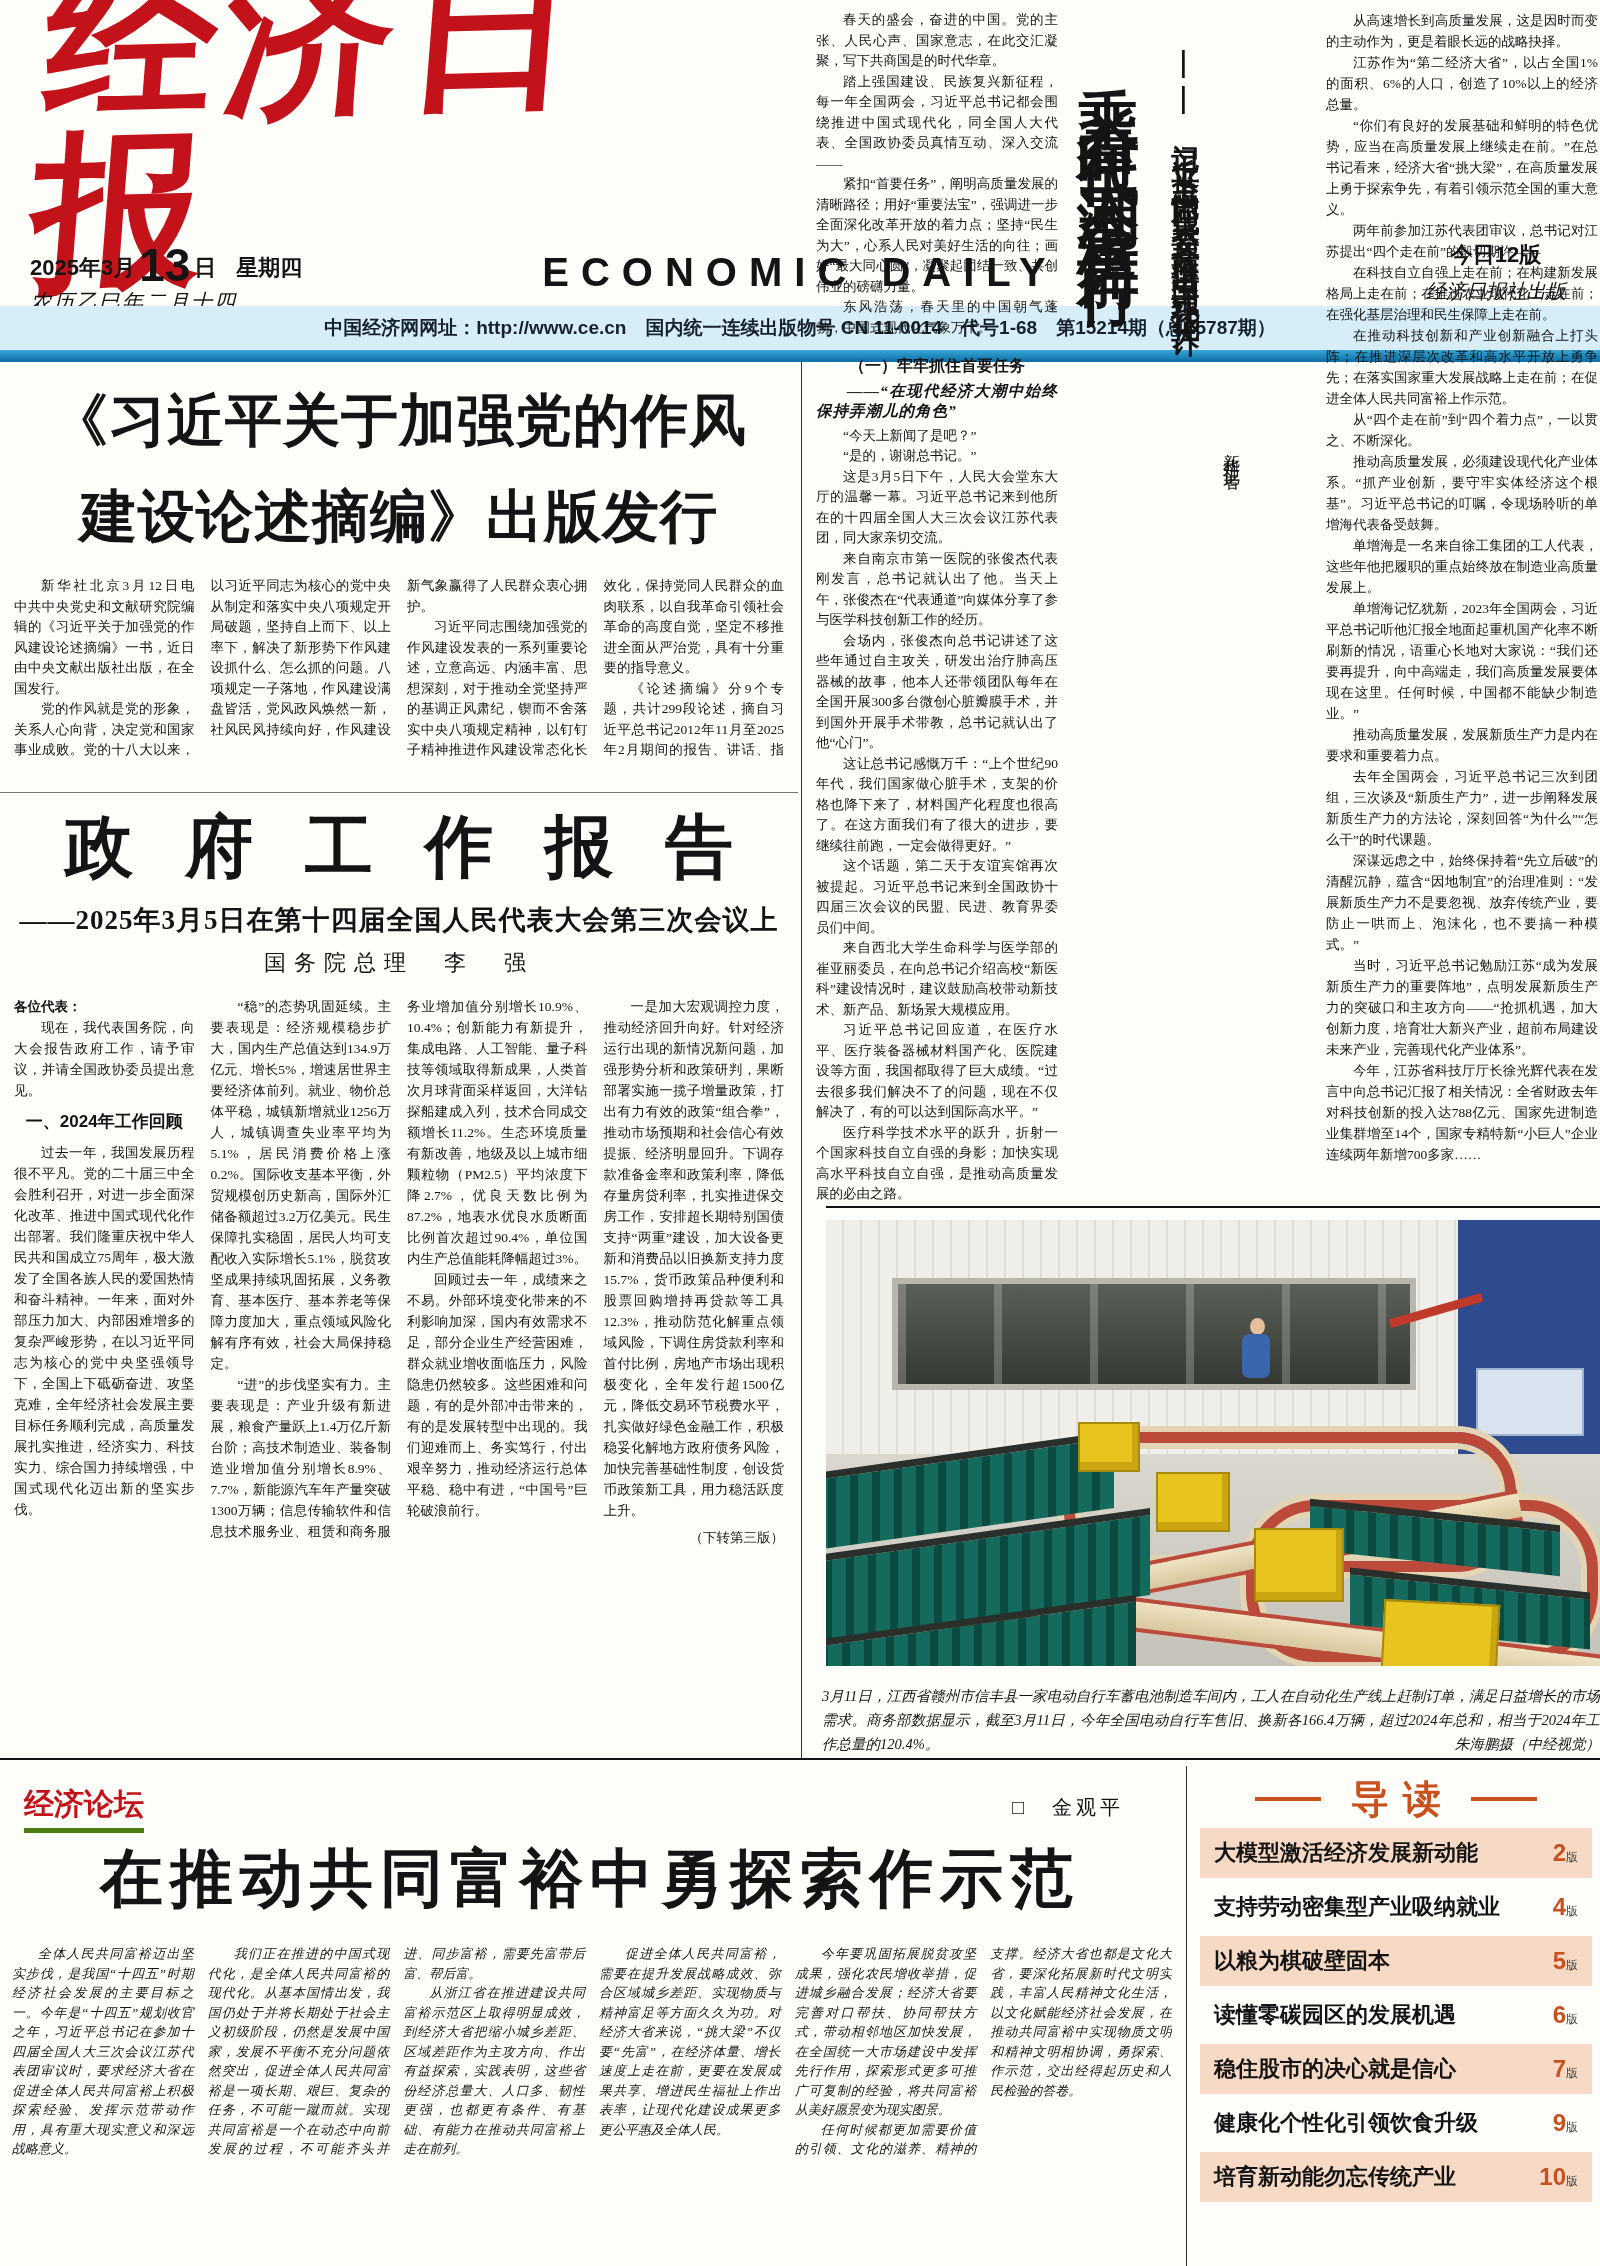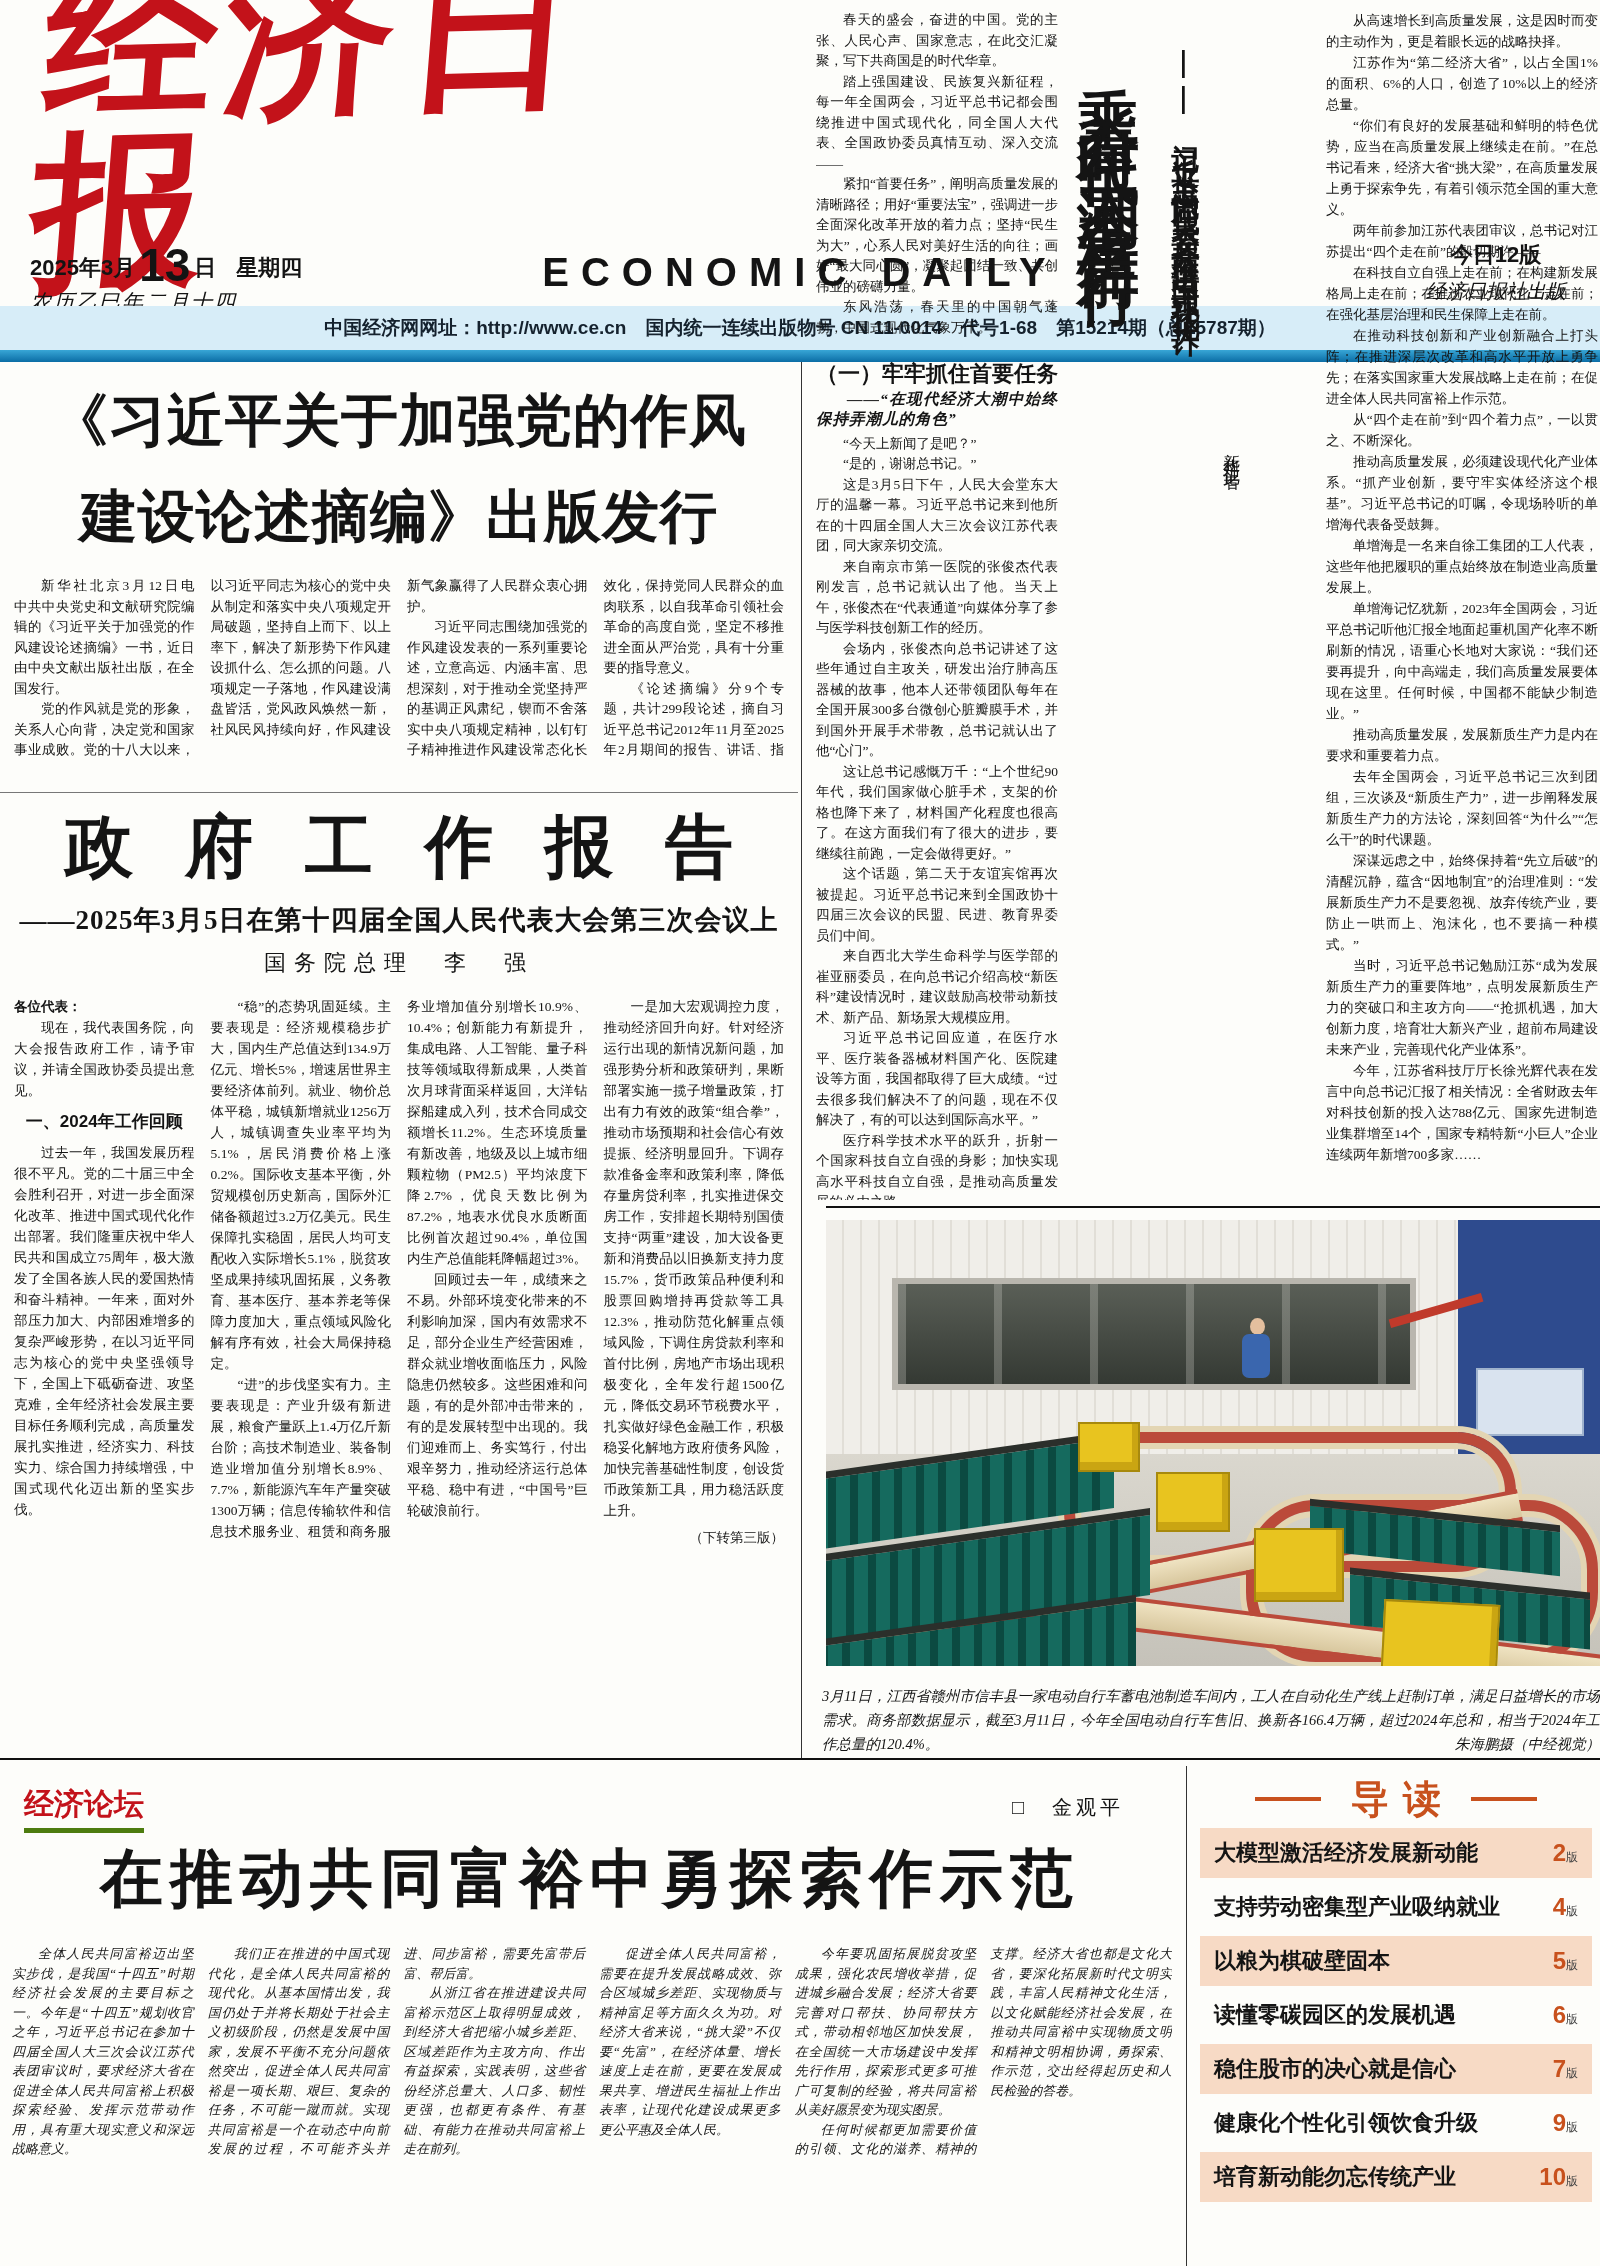--- a/index.html
+++ b/index.html
@@ -60,22 +60,22 @@
   
   .feature{position:absolute;left:816px;top:10px;width:784px;height:1190px;display:flex;gap:8px;}
   .fcolA{width:242px;height:100%;font-size:13.5px;line-height:20.5px;text-align:justify;overflow:hidden;}
   .fcolB{width:272px;height:100%;font-size:13.5px;line-height:21px;text-align:justify;overflow:hidden;}
   .fhead{width:252px;height:100%;display:flex;flex-direction:row;justify-content:flex-start;gap:16px;}
   .fh-main{writing-mode:vertical-rl;font-family:"Liberation Sans",sans-serif;font-weight:bold;
         font-size:62px;letter-spacing:20px;margin-top:28px;height:1140px;}
   .fh-sub{writing-mode:vertical-rl;font-family:"Liberation Sans",sans-serif;font-weight:bold;
         font-size:28px;letter-spacing:8px;margin-top:40px;height:1080px;}
   .fh-by{writing-mode:vertical-rl;font-size:17px;letter-spacing:5px;margin-top:430px;height:240px;}
-  .f-sec{font-family:"Liberation Sans",sans-serif;font-weight:bold;font-size:22px;
-        text-align:center;margin:26px 0 4px;}
+  .f-sec{font-family:"Liberation Sans",sans-serif;font-weight:bold;font-size:16px;
+        text-align:center;margin:18px 0 4px;}
   .f-quote{margin:0 0 4px;font-style:italic;font-weight:bold;font-size:15.5px;
         text-indent:2em;letter-spacing:1px;}
 
   
   .photo-rule{position:absolute;left:826px;top:1206px;width:774px;border-top:2.5px solid #111;}
   .photo{position:absolute;left:826px;top:1220px;width:774px;height:446px;background:#e7e4dd;overflow:hidden;}
   .ph-wall{position:absolute;left:0;top:0;width:100%;height:252px;
         background:repeating-linear-gradient(90deg,#f0eee9 0 16px,#e1ded7 16px 18px);}
   .ph-window{position:absolute;left:66px;top:58px;width:524px;height:112px;box-sizing:border-box;
         border:6px solid #b9b6ae;

